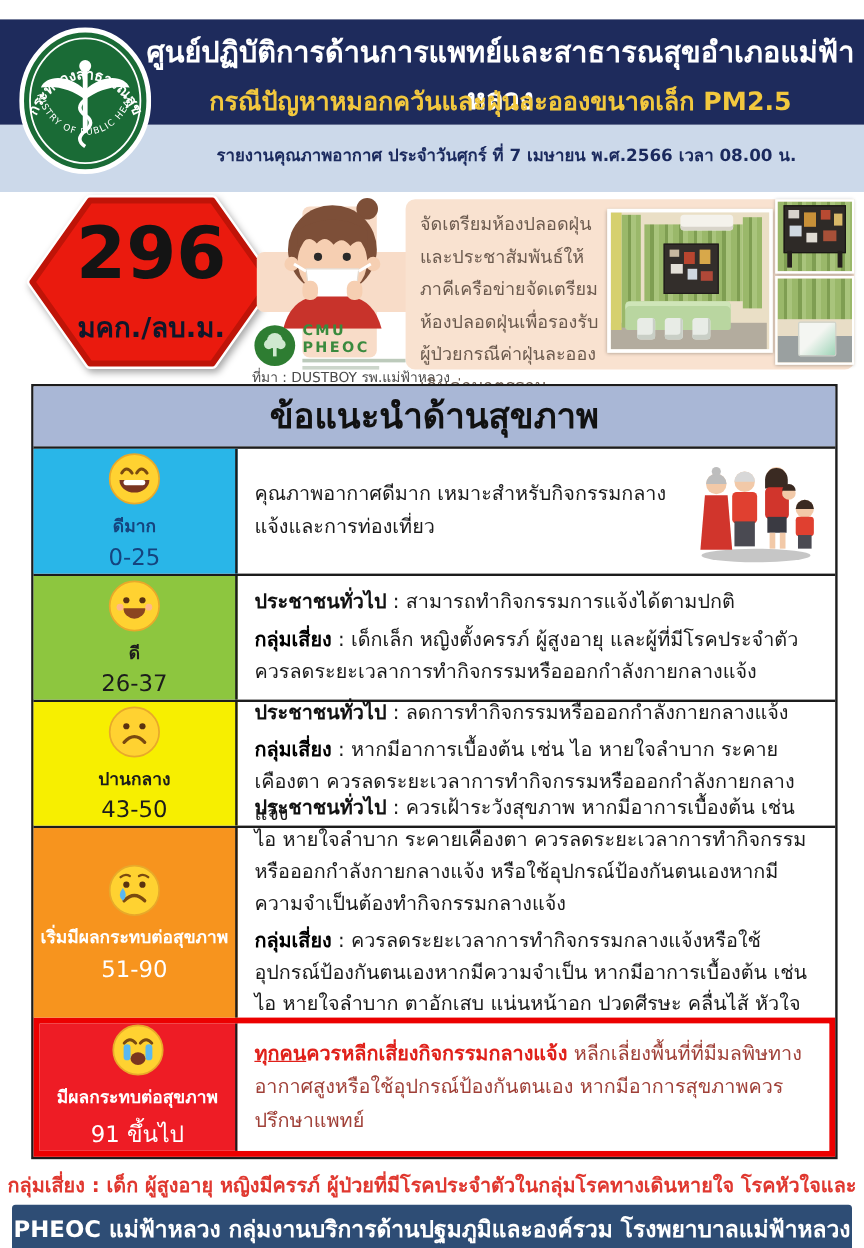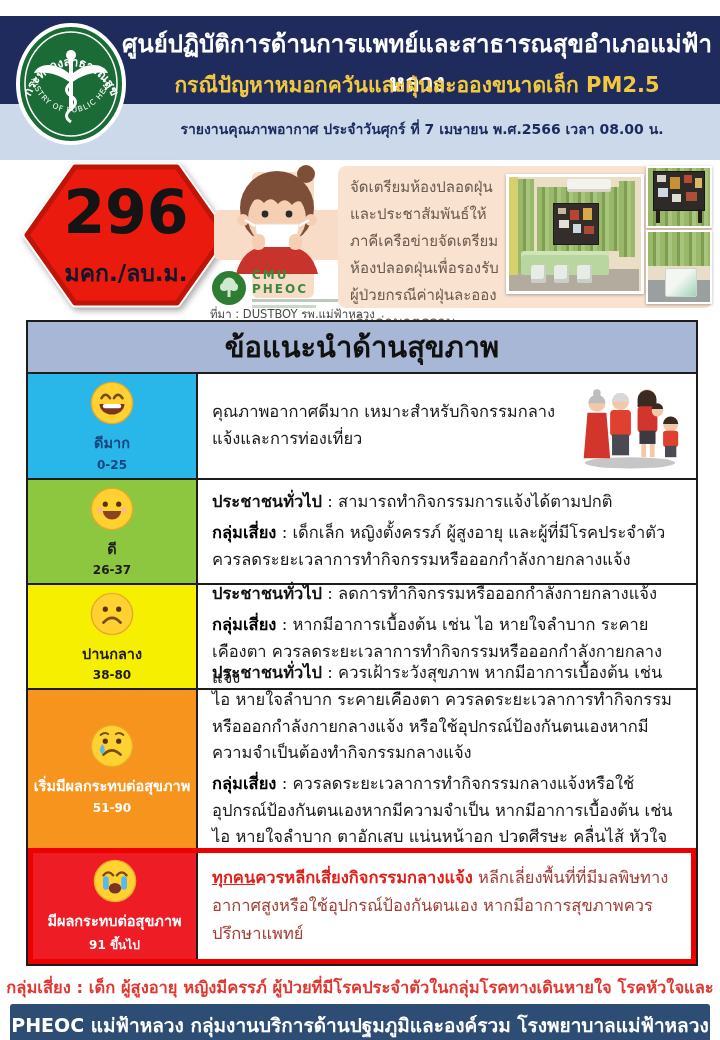--- a/index.html
+++ b/index.html
@@ -49,21 +49,21 @@
   .abs{position:absolute;}
 
   
   .table{position:absolute;left:26px;top:304px;width:668px;border:2px solid #1c1c1c;background:#fff;}
   .t-head{height:50px;background:#a9b7d6;display:flex;align-items:center;justify-content:center;
           font-size:29px;font-weight:bold;color:#111;}
   .t-row{display:flex;border-top:2px solid #1c1c1c;}
   .t-left{width:168px;flex:0 0 auto;border-right:2px solid #1c1c1c;display:flex;flex-direction:column;
           align-items:center;justify-content:center;gap:5px;text-align:center;}
   .t-left .lvl{font-weight:bold;font-size:14.5px;line-height:1.2;padding:0 4px;}
-  .t-left .rng{font-weight:bold;font-size:12px;}
+  .t-left .rng{font-weight:normal;font-size:19px;}
   .t-right{flex:1;padding:8px 14px;display:flex;flex-direction:column;justify-content:center;}
   .t-right p{margin:2px 0;font-size:16.5px;line-height:1.62;color:#1a1a1a;}
   .lbl-g{font-weight:bold;color:#111;text-align:center;}
   .lbl-r{font-weight:bold;color:#000000;}
   .row1-flex{flex-direction:row;align-items:center;gap:8px;border-radius:13px;}
   .row1-flex p{flex:1;}
   .family{width:104px;height:90px;flex:0 0 auto;}
   .row5{border:5px solid #ec0000;}
   .row5 .t-left{width:163px;}
   .warn-red{font-weight:bold;color:#e0201a;}
@@ -266,21 +266,21 @@
 
     <div class="t-row" style="height:103px;">
       <div class="t-left" style="background:#f7ef00;color:#1c1c1c;">
         <span><svg width="46" height="46" viewBox="0 0 48 48">
     <circle cx="24" cy="24" r="21.5" fill="#ffd231" stroke="#e8a92a" stroke-width="1.5"></circle>
               <circle cx="17" cy="19" r="2.7" fill="#5a3210"></circle>
               <circle cx="31" cy="19" r="2.7" fill="#5a3210"></circle>
          <path d="M15 33 q9 -10 18 0" stroke="#7a4a10" stroke-width="2.8" fill="none" stroke-linecap="round"></path>
             </svg></span>
         <span class="lvl">ปานกลาง</span>
-        <span class="rng">38-80</span>
+        <span class="rng">43-50</span>
       </div>
       <div class="t-right">
         <p><span class="lbl-g">ประชาชนทั่วไป</span><span> : ลดการทำกิจกรรมหรือออกกำลังกายกลางแจ้ง</span></p>
         <p><span class="lbl-r">กลุ่มเสี่ยง</span><span> : หากมีอาการเบื้องต้น เช่น ไอ หายใจลำบาก ระคายเคืองตา ควรลดระยะเวลาการทำกิจกรรมหรือออกกำลังกายกลางแจ้ง</span></p>
       </div>
     </div>
 
     <div class="t-row" style="height:158px;">
       <div class="t-left" style="background:#f7941e;color:#ffffff;">
         <span><svg width="46" height="46" viewBox="0 0 48 48">

